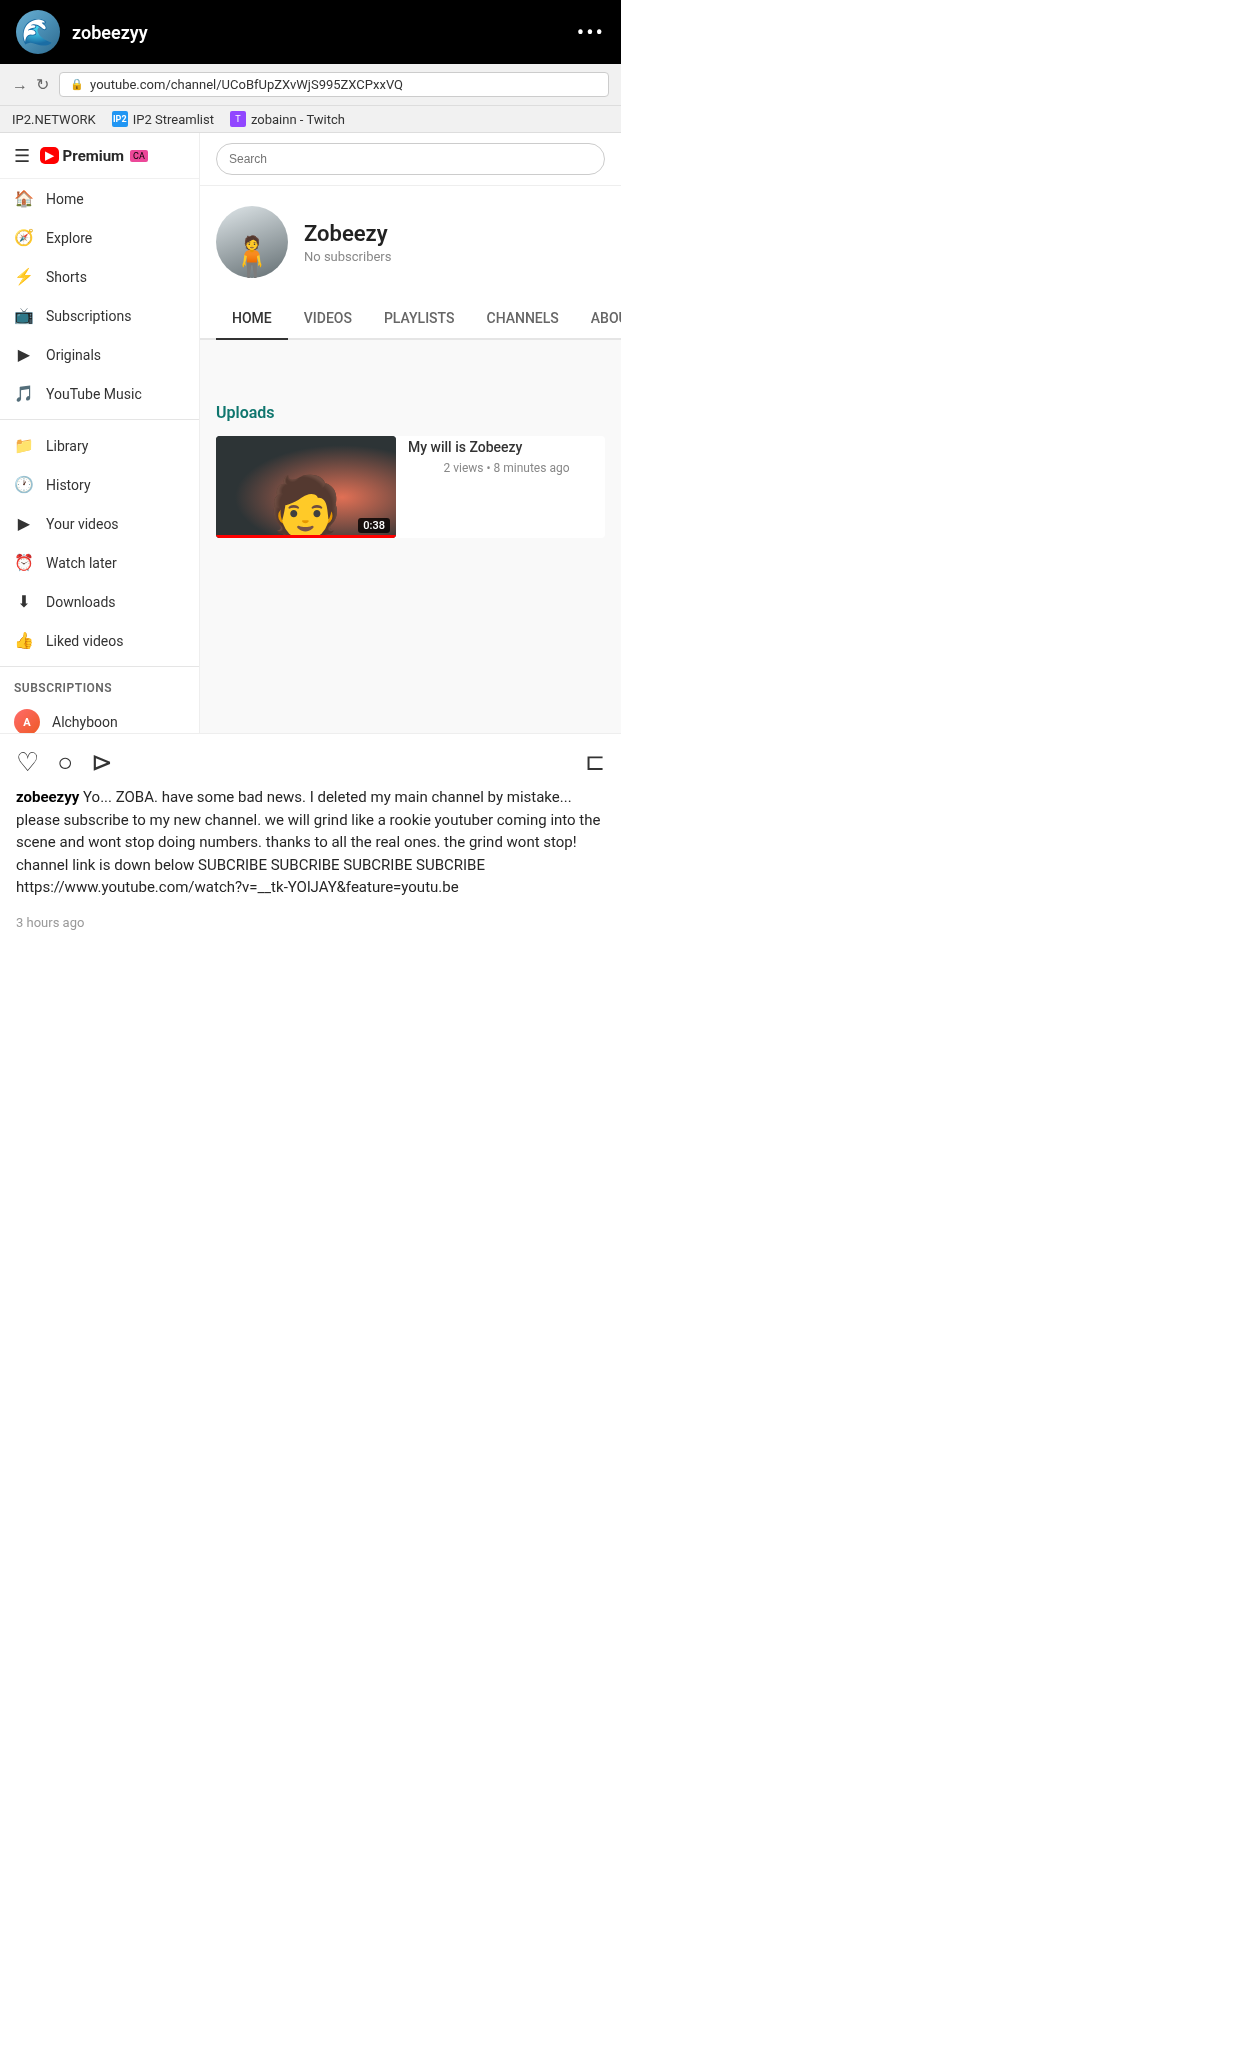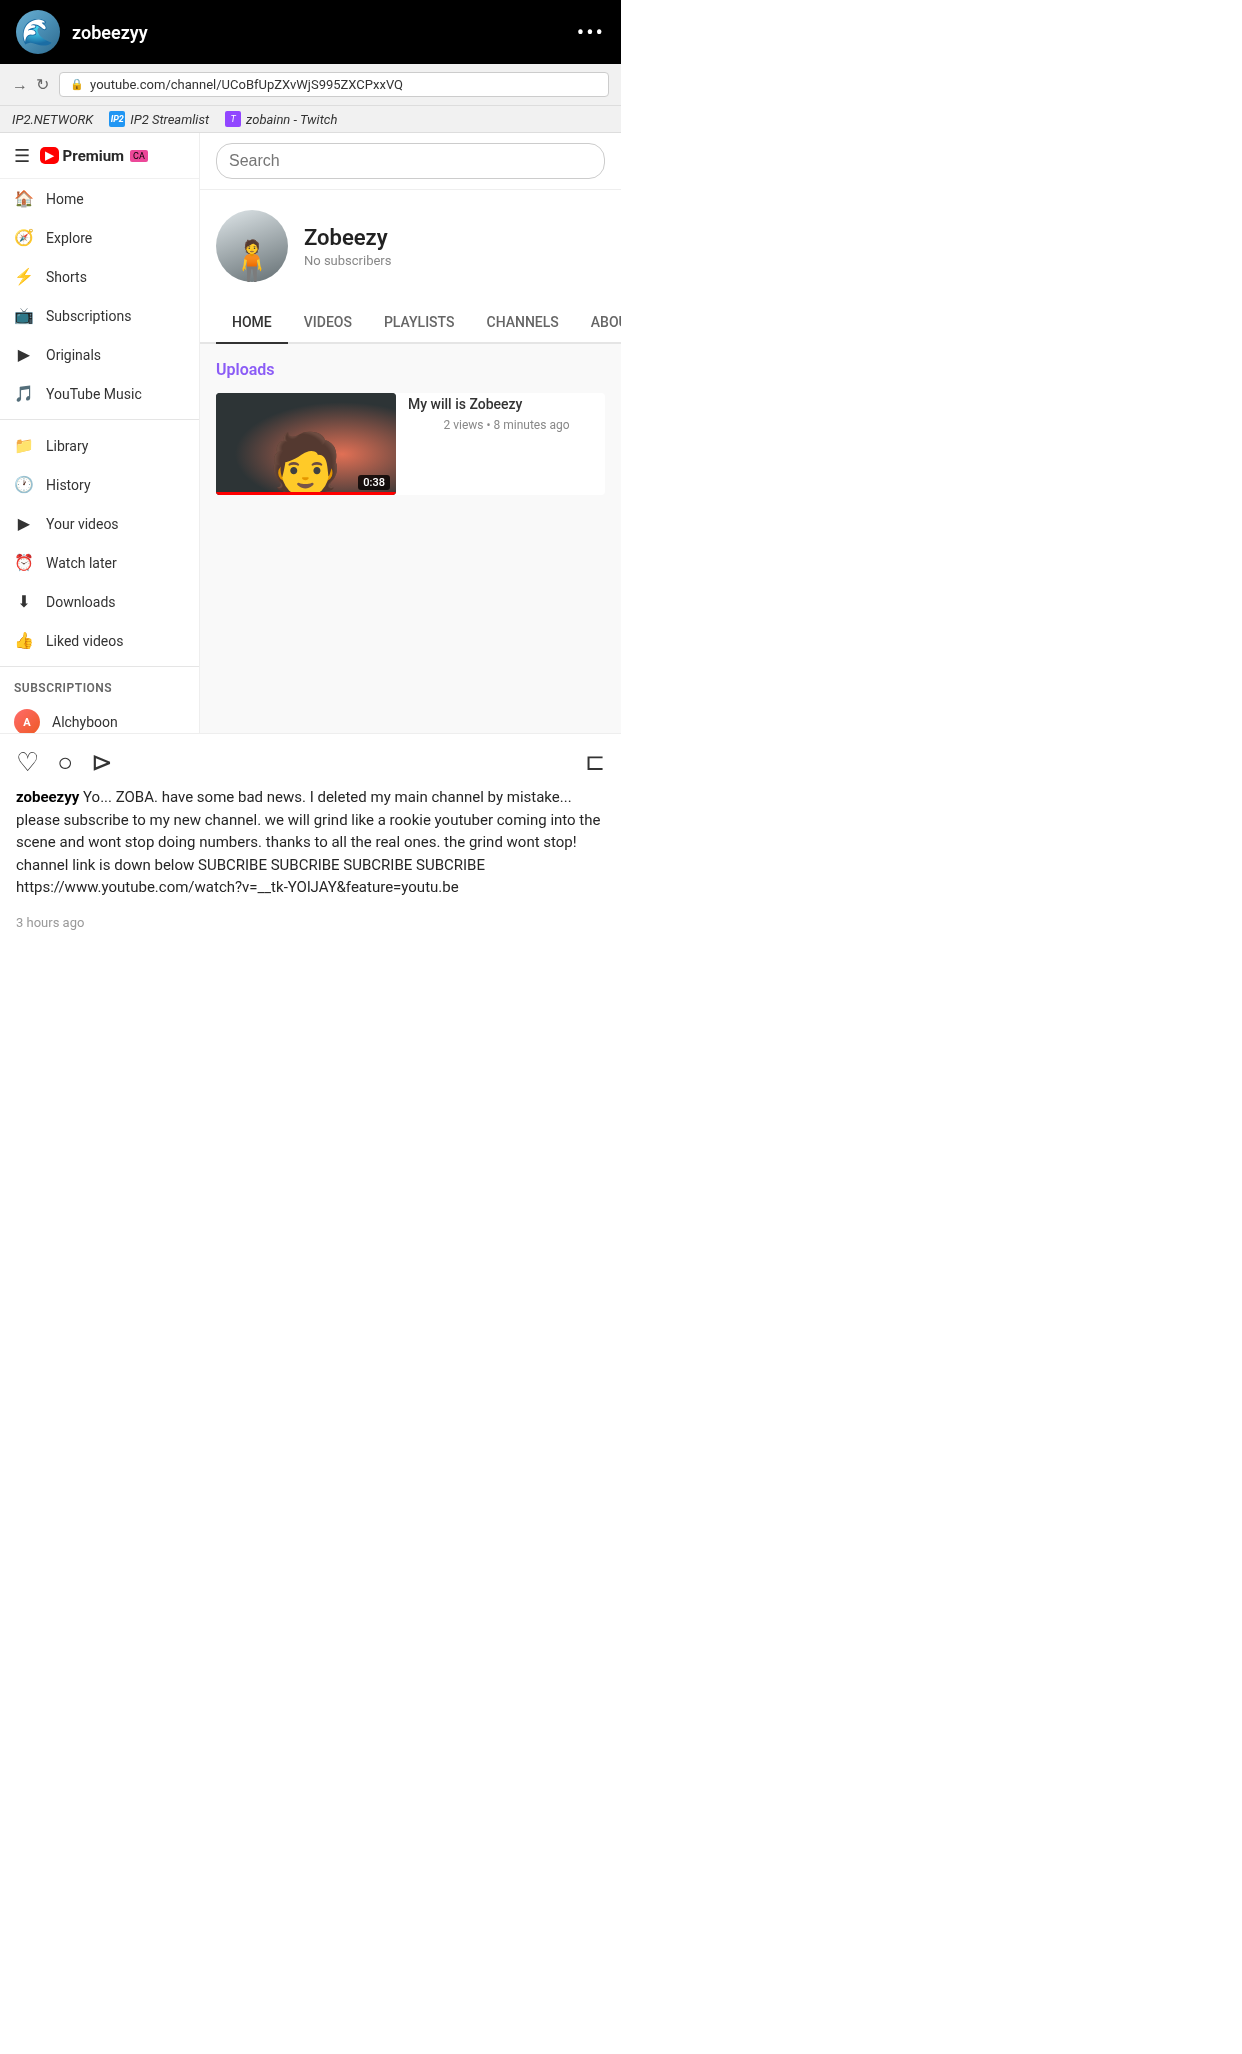--- a/index.html
+++ b/index.html
@@ -87,21 +87,20 @@
       gap: 16px;
       align-items: center;
       font-size: 13px;
       color: #333;
     }
     .bookmark-item {
       display: flex;
       align-items: center;
       gap: 5px;
       cursor: pointer;
-      font-style: italic;
     }
     .bookmark-icon {
       width: 16px;
       height: 16px;
       border-radius: 2px;
     }
     .bookmark-ip2 {
       background: #2196F3;
       color: #fff;
       font-size: 9px;
@@ -218,21 +217,21 @@
       padding: 10px 16px;
       display: flex;
       align-items: center;
       gap: 12px;
     }
     .yt-search-box {
       flex: 1;
       border: 1px solid #ccc;
       border-radius: 16px;
       padding: 8px 12px;
-      font-size: 16px;
+      font-size: 12px;
       color: #aaa;
     }
 
     
     .channel-profile {
       background: #fff;
       padding: 20px 16px;
       display: flex;
       align-items: center;
       gap: 16px;
@@ -286,22 +285,23 @@
       border-bottom: 2px solid #333;
     }
 
     
     .uploads-section {
       padding: 16px;
     }
     .uploads-title {
       font-size: 16px;
       font-weight: 600;
-      color: #8b5cf6;
+      color: #0f766e;
       margin-bottom: 14px;
+      margin-top: 47px;
     }
     .video-card {
       display: flex;
       gap: 12px;
       background: #fff;
       border-radius: 4px;
     }
     .video-thumbnail {
       width: 180px;
       height: 102px;

